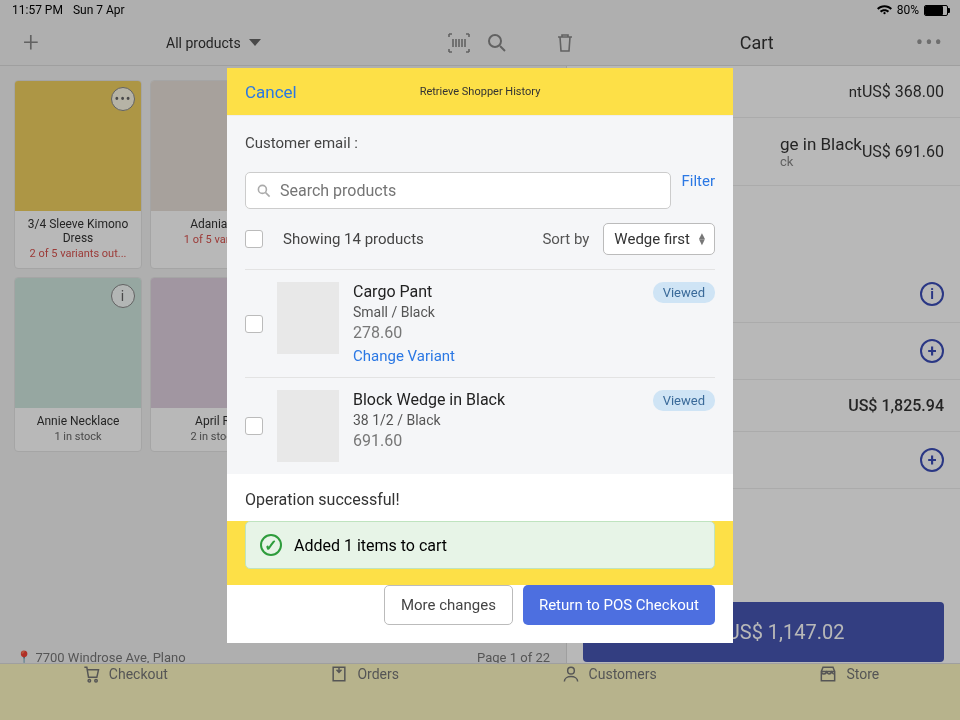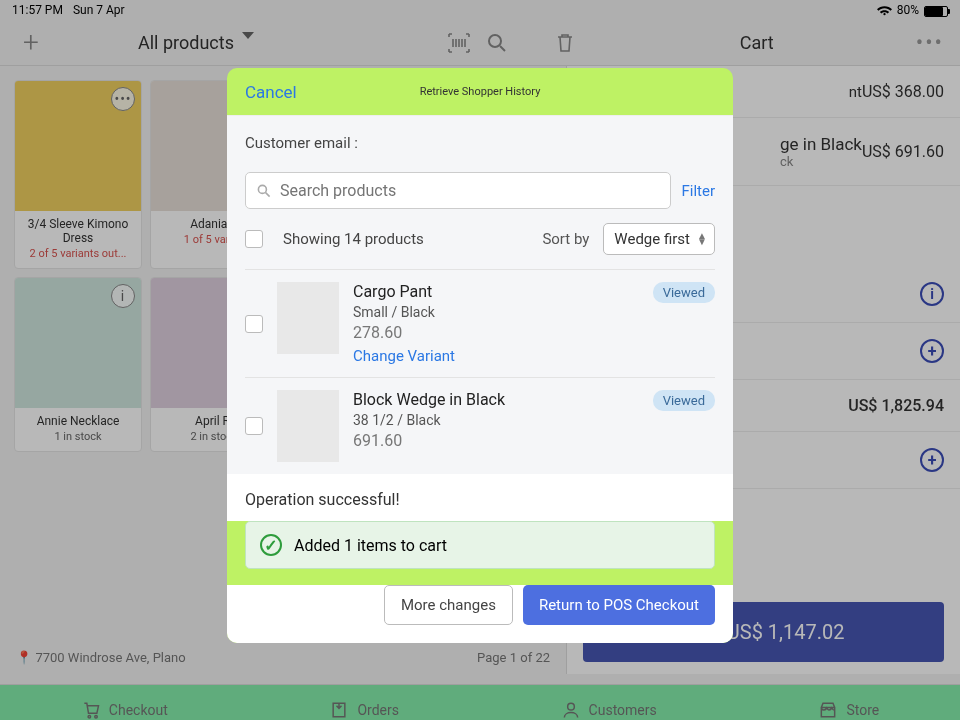--- a/index.html
+++ b/index.html
@@ -1,61 +1,61 @@
 <!DOCTYPE html>
 <html><head>
 <meta charset="utf-8">
 <style>
 *{box-sizing:border-box;margin:0;padding:0;font-family:-apple-system,BlinkMacSystemFont,"Segoe UI",Roboto,sans-serif}
 body{width:960px;height:720px;overflow:hidden;background:#f3f3f3;position:relative}
 .status-bar{height:20px;display:flex;justify-content:space-between;align-items:center;padding:0 12px;font-size:12px;font-weight:400;background:#f3f3f3}
-.status-right{display:flex;align-items:flex-end;gap:5px}
+.status-right{display:flex;align-items:center;gap:5px}
 .wifi{width:15px;height:11px}
 .battery{width:24px;height:11px;border:1px solid #000;border-radius:2px;position:relative}
 .battery::after{content:"";position:absolute;right:-3px;top:2px;width:2px;height:5px;background:#000;border-radius:0 1px 1px 0}
 .battery-fill{background:#000;height:100%;width:80%;border-radius:1px}
 .top-bar{height:46px;display:flex;align-items:center;padding:0 16px;gap:12px;border-bottom:1px solid #ddd;background:#f3f3f3}
 .plus-btn{width:30px;height:30px;display:flex;align-items:center;justify-content:center;color:#888;font-size:28px;font-weight:300}
-.title-filter{flex:0 0 auto;margin-left:80px;display:flex;gap:8px;font-size:18px;color:#333}
+.title-filter{flex:0 0 auto;margin-left:108px;display:flex;align-items:center;gap:8px;font-size:14px;color:#333}
 .triangle-down{width:0;height:0;border-left:6px solid transparent;border-right:6px solid transparent;border-top:7px solid #666}
 .tb-spacer{flex:1}
 .tb-icon{width:26px;height:26px;color:#888;display:flex;align-items:center;justify-content:center}
 .cart-title{font-size:18px;color:#333;margin-left:150px;margin-right:130px}
 .dots{font-size:22px;color:#999;letter-spacing:2px}
 .main{display:flex;height:calc(100% - 66px - 46px)}
 .left-col{width:566px;overflow:hidden}
 .right-col{flex:1;border-left:1px solid #ddd;background:#fff;display:flex;flex-direction:column}
 .product-grid{display:flex;flex-wrap:wrap;gap:8px;padding:14px 14px 0 14px}
 .product-card{width:128px;background:#fff;border:1px solid #e5e5e5;border-radius:4px;overflow:hidden;position:relative}
 .product-img{height:130px;background:#eee;display:flex;align-items:center;justify-content:center}
 .card-info-btn{position:absolute;top:6px;right:6px;width:24px;height:24px;border-radius:50%;background:rgba(255,255,255,.85);border:1.5px solid #888;display:flex;align-items:center;justify-content:center;font-size:14px;color:#666;letter-spacing:1px}
 .product-name{font-size:12px;text-align:center;padding:6px 4px 2px;color:#333}
 .product-stock{font-size:11px;text-align:center;padding:0 4px 8px;color:#666}
 .stock-red{color:#d9534f}
 .bottom-strip{position:absolute;bottom:46px;left:0;width:566px;height:34px;display:flex;align-items:center;justify-content:space-between;padding:0 16px;font-size:13px;color:#777;background:#f3f3f3}
 .pin{color:#999}
-.bottom-nav{position:absolute;bottom:0;left:0;width:960px;height:36px;border-top:1px solid #ddd;background:#86efac;display:flex;align-items:flex-end;justify-content:space-around}
+.bottom-nav{position:absolute;bottom:0;left:0;width:960px;height:57px;border-top:1px solid #ddd;background:#fef9c3;display:flex;align-items:flex-start;justify-content:space-around}
 .nav-item{display:flex;align-items:center;gap:8px;color:#777;font-size:14px}
 .nav-ic{width:20px;height:20px}
 .cart-line{display:flex;justify-content:flex-end;align-items:center;padding:16px 16px;border-bottom:1px solid #eee}
 .cart-line .lbl{font-size:15px;color:#333}
 .cart-line .amt{font-size:16px;color:#333}
 .big-amt{font-size:17px;font-weight:500}
 .add-btn{width:24px;height:24px;border:2px solid #3b4db8;border-radius:50%;color:#3b4db8;display:flex;align-items:center;justify-content:center;font-size:16px;font-weight:700}
 .info-btn{width:24px;height:24px;border:2px solid #3b4db8;border-radius:50%;color:#3b4db8;display:flex;align-items:center;justify-content:center;font-size:14px;font-weight:700}
 .charge-btn{margin:12px 16px;background:#4757b3;color:#fff;text-align:center;padding:18px;font-size:20px;border-radius:4px}
 
 .overlay{position:absolute;inset:0;background:rgba(0,0,0,.28);display:flex;align-items:flex-start;justify-content:center;padding-top:68px}
-.modal{width:506px;background:#bef264;border-radius:10px;overflow:hidden;display:flex;flex-direction:column}
+.modal{width:506px;background:#fde047;border-radius:0;overflow:hidden;display:flex;flex-direction:column}
 .modal-head{display:flex;align-items:center;justify-content:center;position:relative;height:48px;border-bottom:1px solid #eee}
 .modal-cancel{position:absolute;left:18px;color:#2b78e4;font-size:17px}
 .modal-title{font-size:11px;color:#333}
 .modal-body{background:#f5f6f8;padding:18px 18px 0 18px}
 .cust-email{font-size:15px;color:#444;margin-bottom:20px}
-.search-row{display:flex;align-items:center;gap:10px;margin-bottom:14px}
+.search-row{display:flex;align-items:flex-start;gap:10px;margin-bottom:14px}
 .search-box{flex:1;border:1px solid #ccc;border-radius:5px;background:#fff;display:flex;align-items:center;padding:8px 10px;gap:8px}
 .search-ic{width:16px;height:16px;color:#aaa}
 .search-input{border:none;outline:none;font-size:16px;color:#888;flex:1;background:transparent}
 .filter-link{color:#2b78e4;font-size:15px}
 .count-row{display:flex;align-items:center;gap:14px;margin-bottom:14px}
 .chk{width:18px;height:18px;border:1.5px solid #bbb;border-radius:3px;background:#fff}
 .count-text{font-size:15px;color:#444;flex:1;margin-left:6px}
 .sort-lbl{font-size:15px;color:#555}
 .sort-select{border:1px solid #bbb;border-radius:5px;background:#fff;padding:6px 24px 6px 10px;font-size:15px;color:#333;position:relative}
 .sort-wrap{position:relative}

